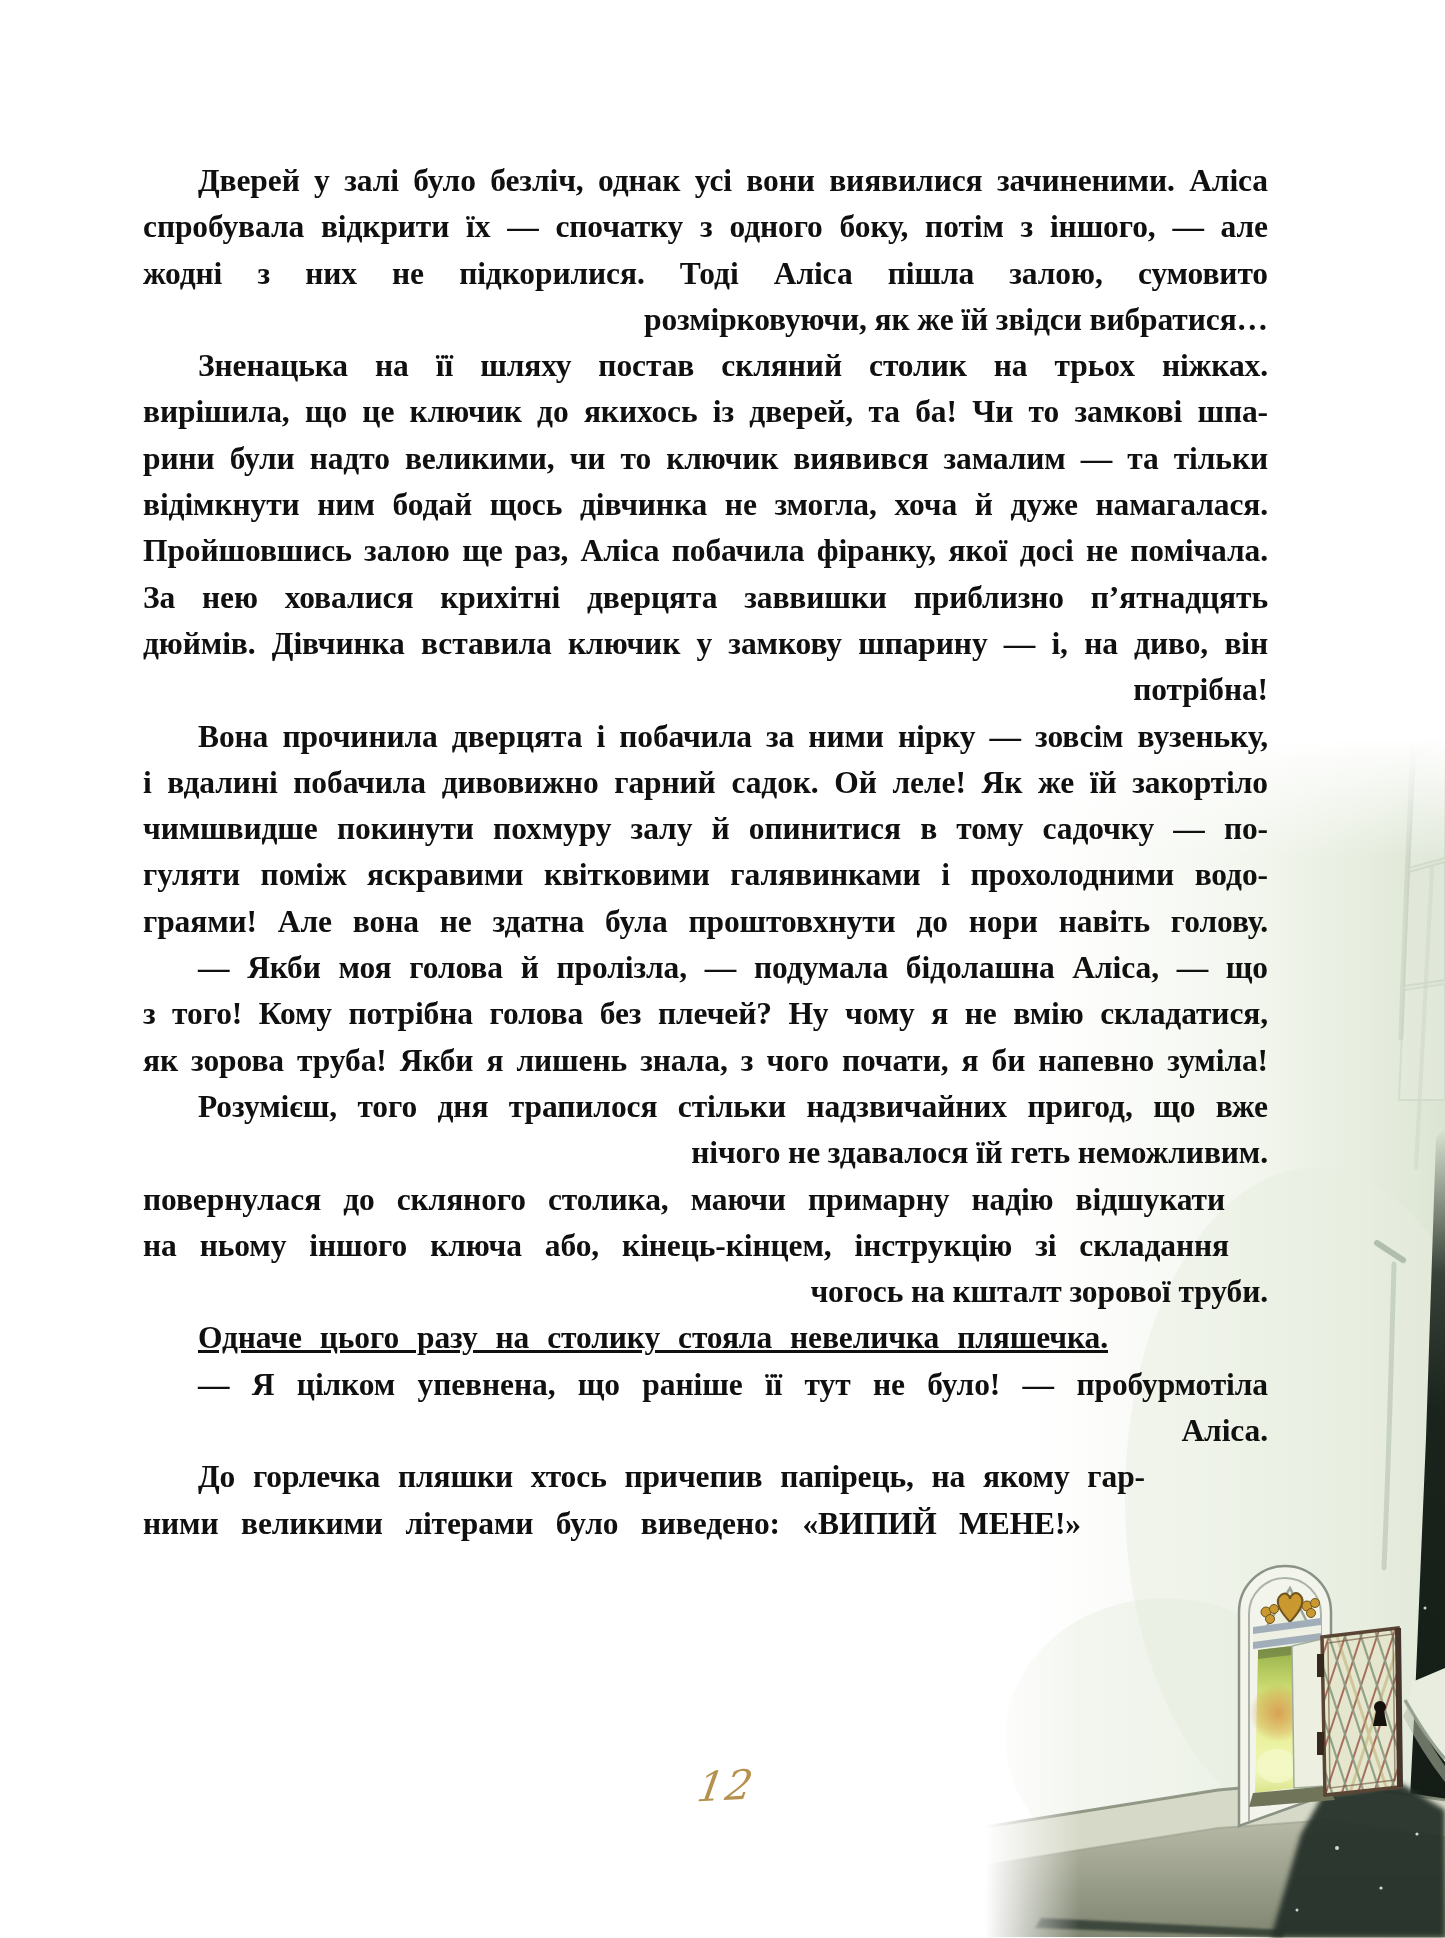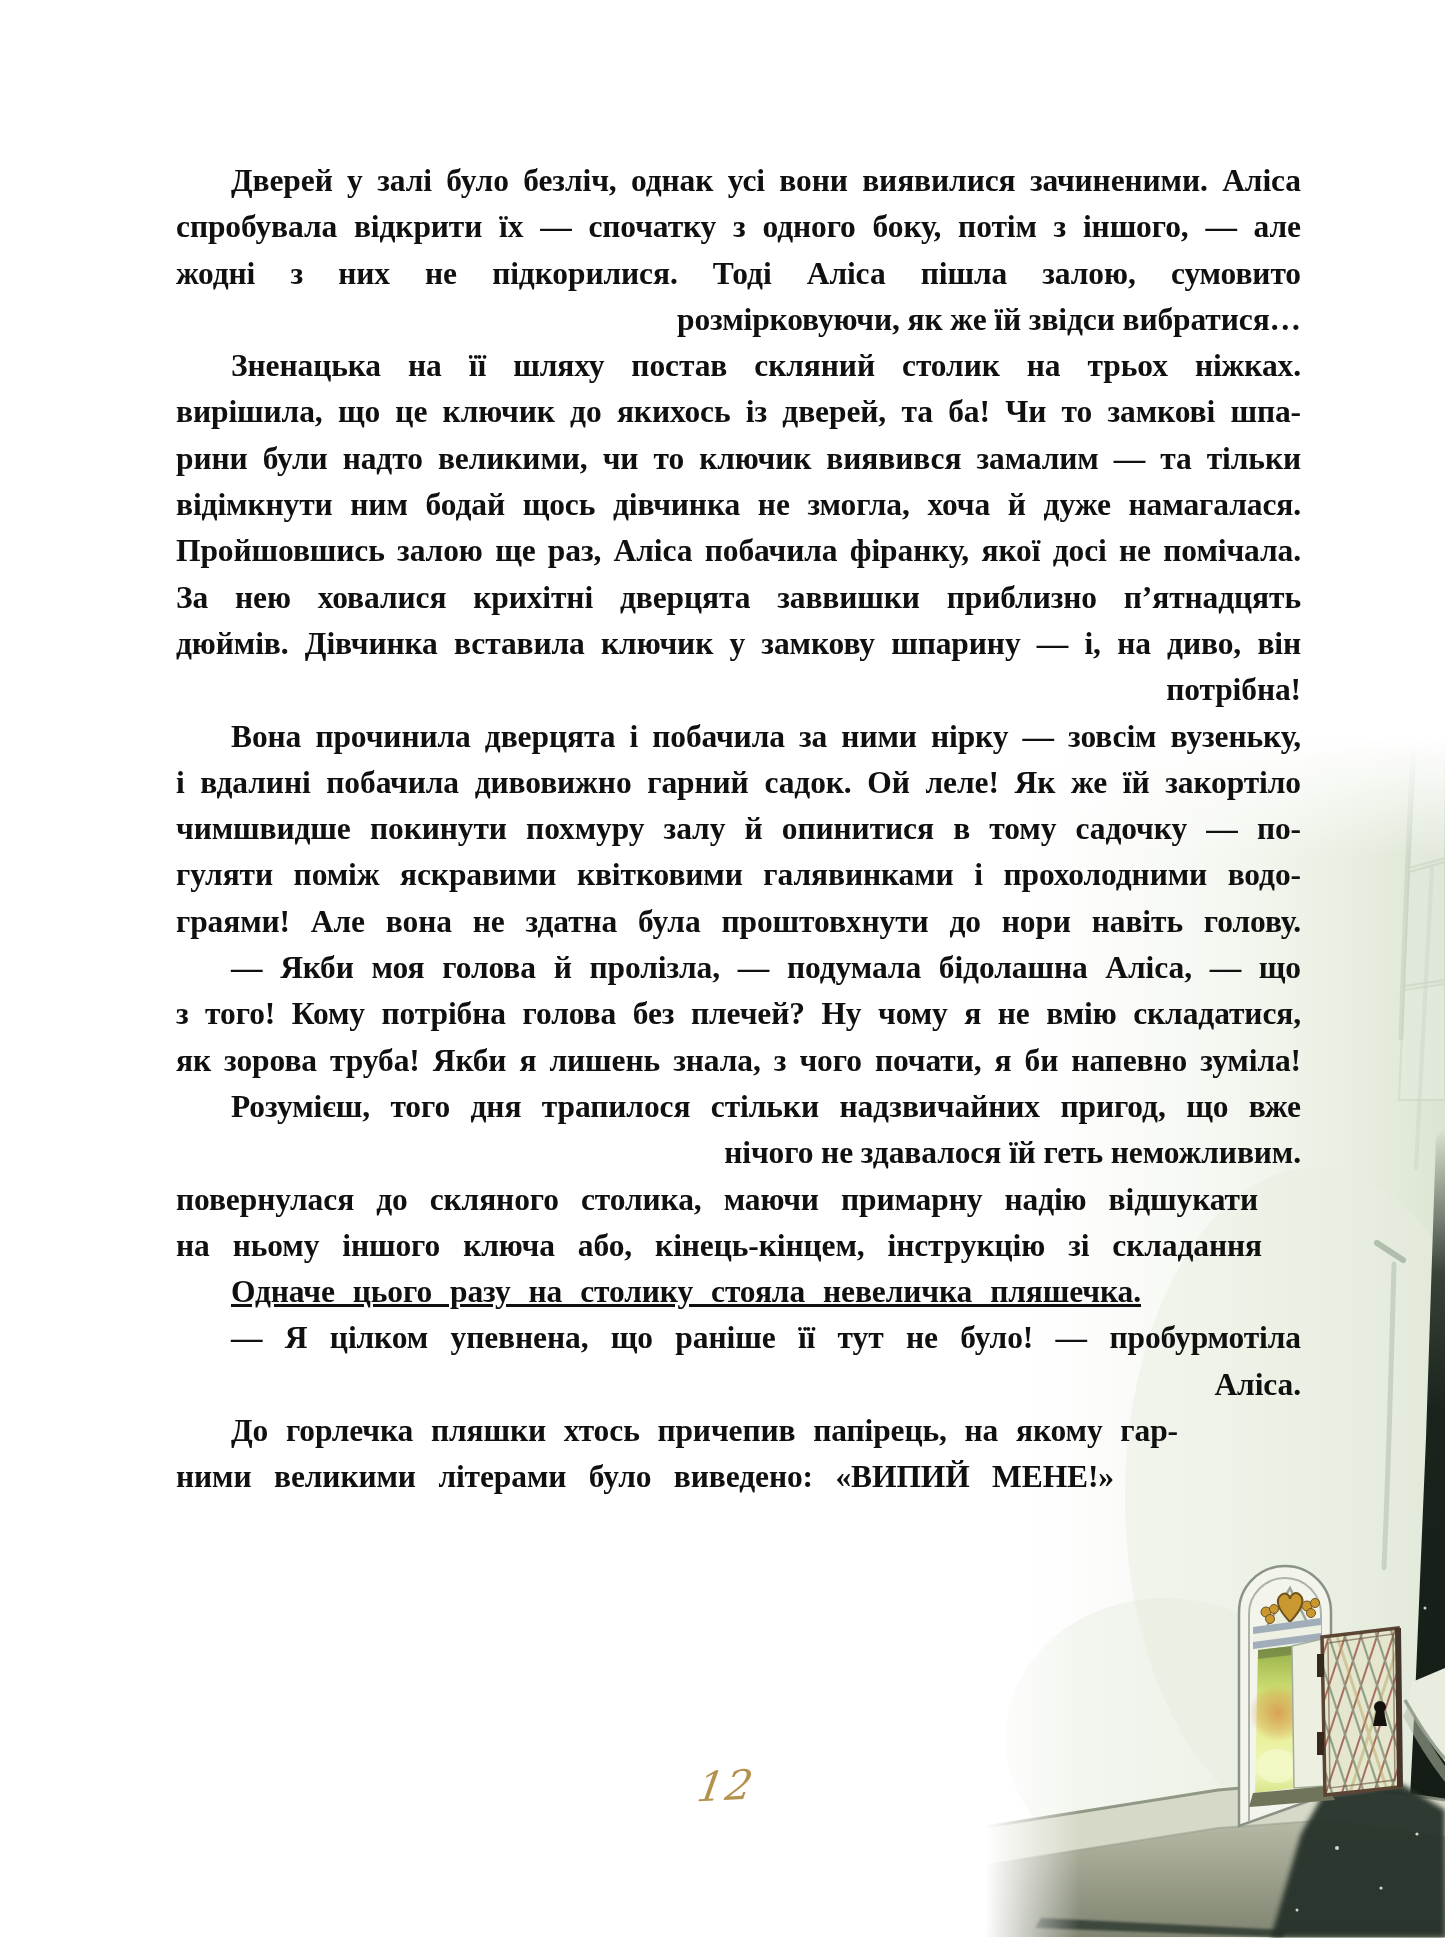--- a/index.html
+++ b/index.html
@@ -5,21 +5,21 @@
   html,body{margin:0;padding:0;background:#ffffff;}
   .page{
     position:relative;
     width:1445px;height:1938px;
     background:#ffffff;
     overflow:hidden;
     font-family:"Liberation Serif","DejaVu Serif",serif;
   }
   .text-block{
     position:absolute;
-    left:176px;top:158px;
+    left:143px;top:158px;
     width:1125px;
     z-index:2;
     color:#101010;
     font-weight:700;
     font-size:31.5px;
     line-height:46.3px;
     letter-spacing:-0.1px;
   }
   .tline{
     text-align:justify;
@@ -77,20 +77,21 @@
       <div class="tline" data-pl="2-3">чимшвидше покинути похмуру залу й опинитися в тому садочку — по-</div>
       <div class="tline" data-pl="2-4">гуляти поміж яскравими квітковими галявинками і прохолодними водо-</div>
       <div class="tline" data-pl="2-5">граями! Але вона не здатна була проштовхнути до нори навіть голову.</div>
       <div class="tline ind" data-pl="3-0">— Якби моя голова й пролізла, — подумала бідолашна Аліса, — що</div>
       <div class="tline" data-pl="3-1">з того! Кому потрібна голова без плечей? Ну чому я не вмію складатися,</div>
       <div class="tline" data-pl="3-2">як зорова труба! Якби я лишень знала, з чого почати, я би напевно зуміла!</div>
       <div class="tline ind" data-pl="4-0">Розумієш, того дня трапилося стільки надзвичайних пригод, що вже</div>
       <div class="tline nat" data-pl="4-1">нічого не здавалося їй геть неможливим.</div>
       <div class="tline" data-pl="5-1">повернулася до скляного столика, маючи примарну надію відшукати</div>
       <div class="tline" data-pl="5-2">на ньому іншого ключа або, кінець-кінцем, інструкцію зі складання</div>
+      <div class="tline nat" data-pl="5-3">чогось на кшталт зорової труби.</div>
       <div class="tline ind" data-pl="6-0">Одначе цього разу на столику стояла невеличка пляшечка.</div>
       <div class="tline ind" data-pl="7-0">— Я цілком упевнена, що раніше її тут не було! — пробурмотіла</div>
       <div class="tline nat" data-pl="7-1">Аліса.</div>
       <div class="tline ind" data-pl="8-0">До горлечка пляшки хтось причепив папірець, на якому гар-</div>
       <div class="tline" data-pl="8-1">ними великими літерами було виведено: «ВИПИЙ МЕНЕ!»</div>
     </div>
 
   <div class="page-number" style="color: rgb(181, 145, 78);">12</div>
 
   <div class="illustration">

